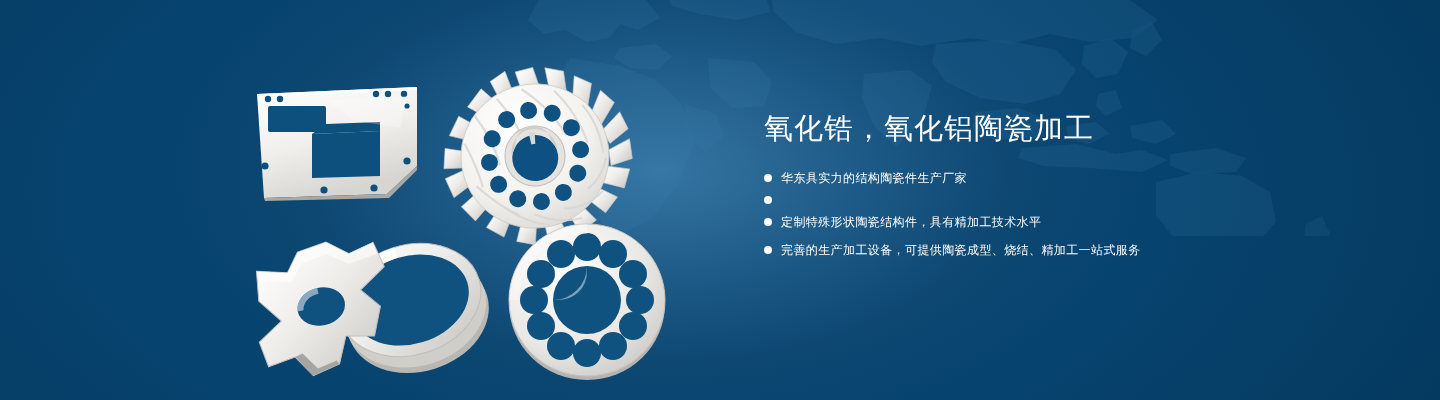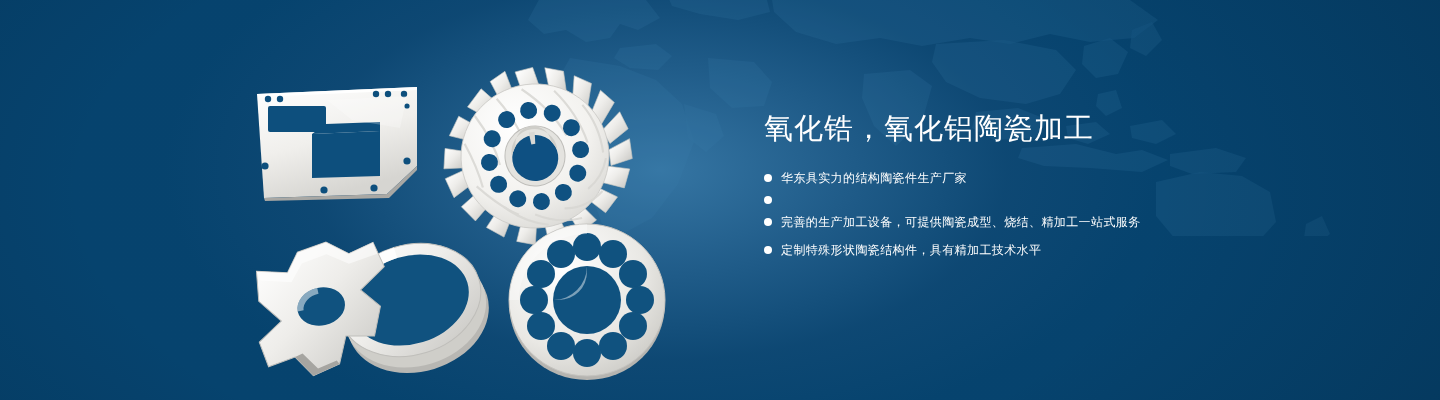--- a/index.html
+++ b/index.html
@@ -329,22 +329,22 @@
     <ul class="bullets">
       <li class="bullet">
         <span class="dot"></span>
         <span class="bullet-text">华东具实力的结构陶瓷件生产厂家</span>
       </li>
       <li class="bullet">
         <span class="dot"></span>
       </li>
       <li class="bullet">
         <span class="dot"></span>
-        <span class="bullet-text">完善的生产加工设备，可提供陶瓷成型、烧结、精加工一站式服务</span>
+        <span class="bullet-text">定制特殊形状陶瓷结构件，具有精加工技术水平</span>
       </li>
       <li class="bullet">
         <span class="dot"></span>
-        <span class="bullet-text">定制特殊形状陶瓷结构件，具有精加工技术水平</span>
+        <span class="bullet-text">完善的生产加工设备，可提供陶瓷成型、烧结、精加工一站式服务</span>
       </li>
     </ul>
   </div>
 
 </div>
 
 </body></html>

